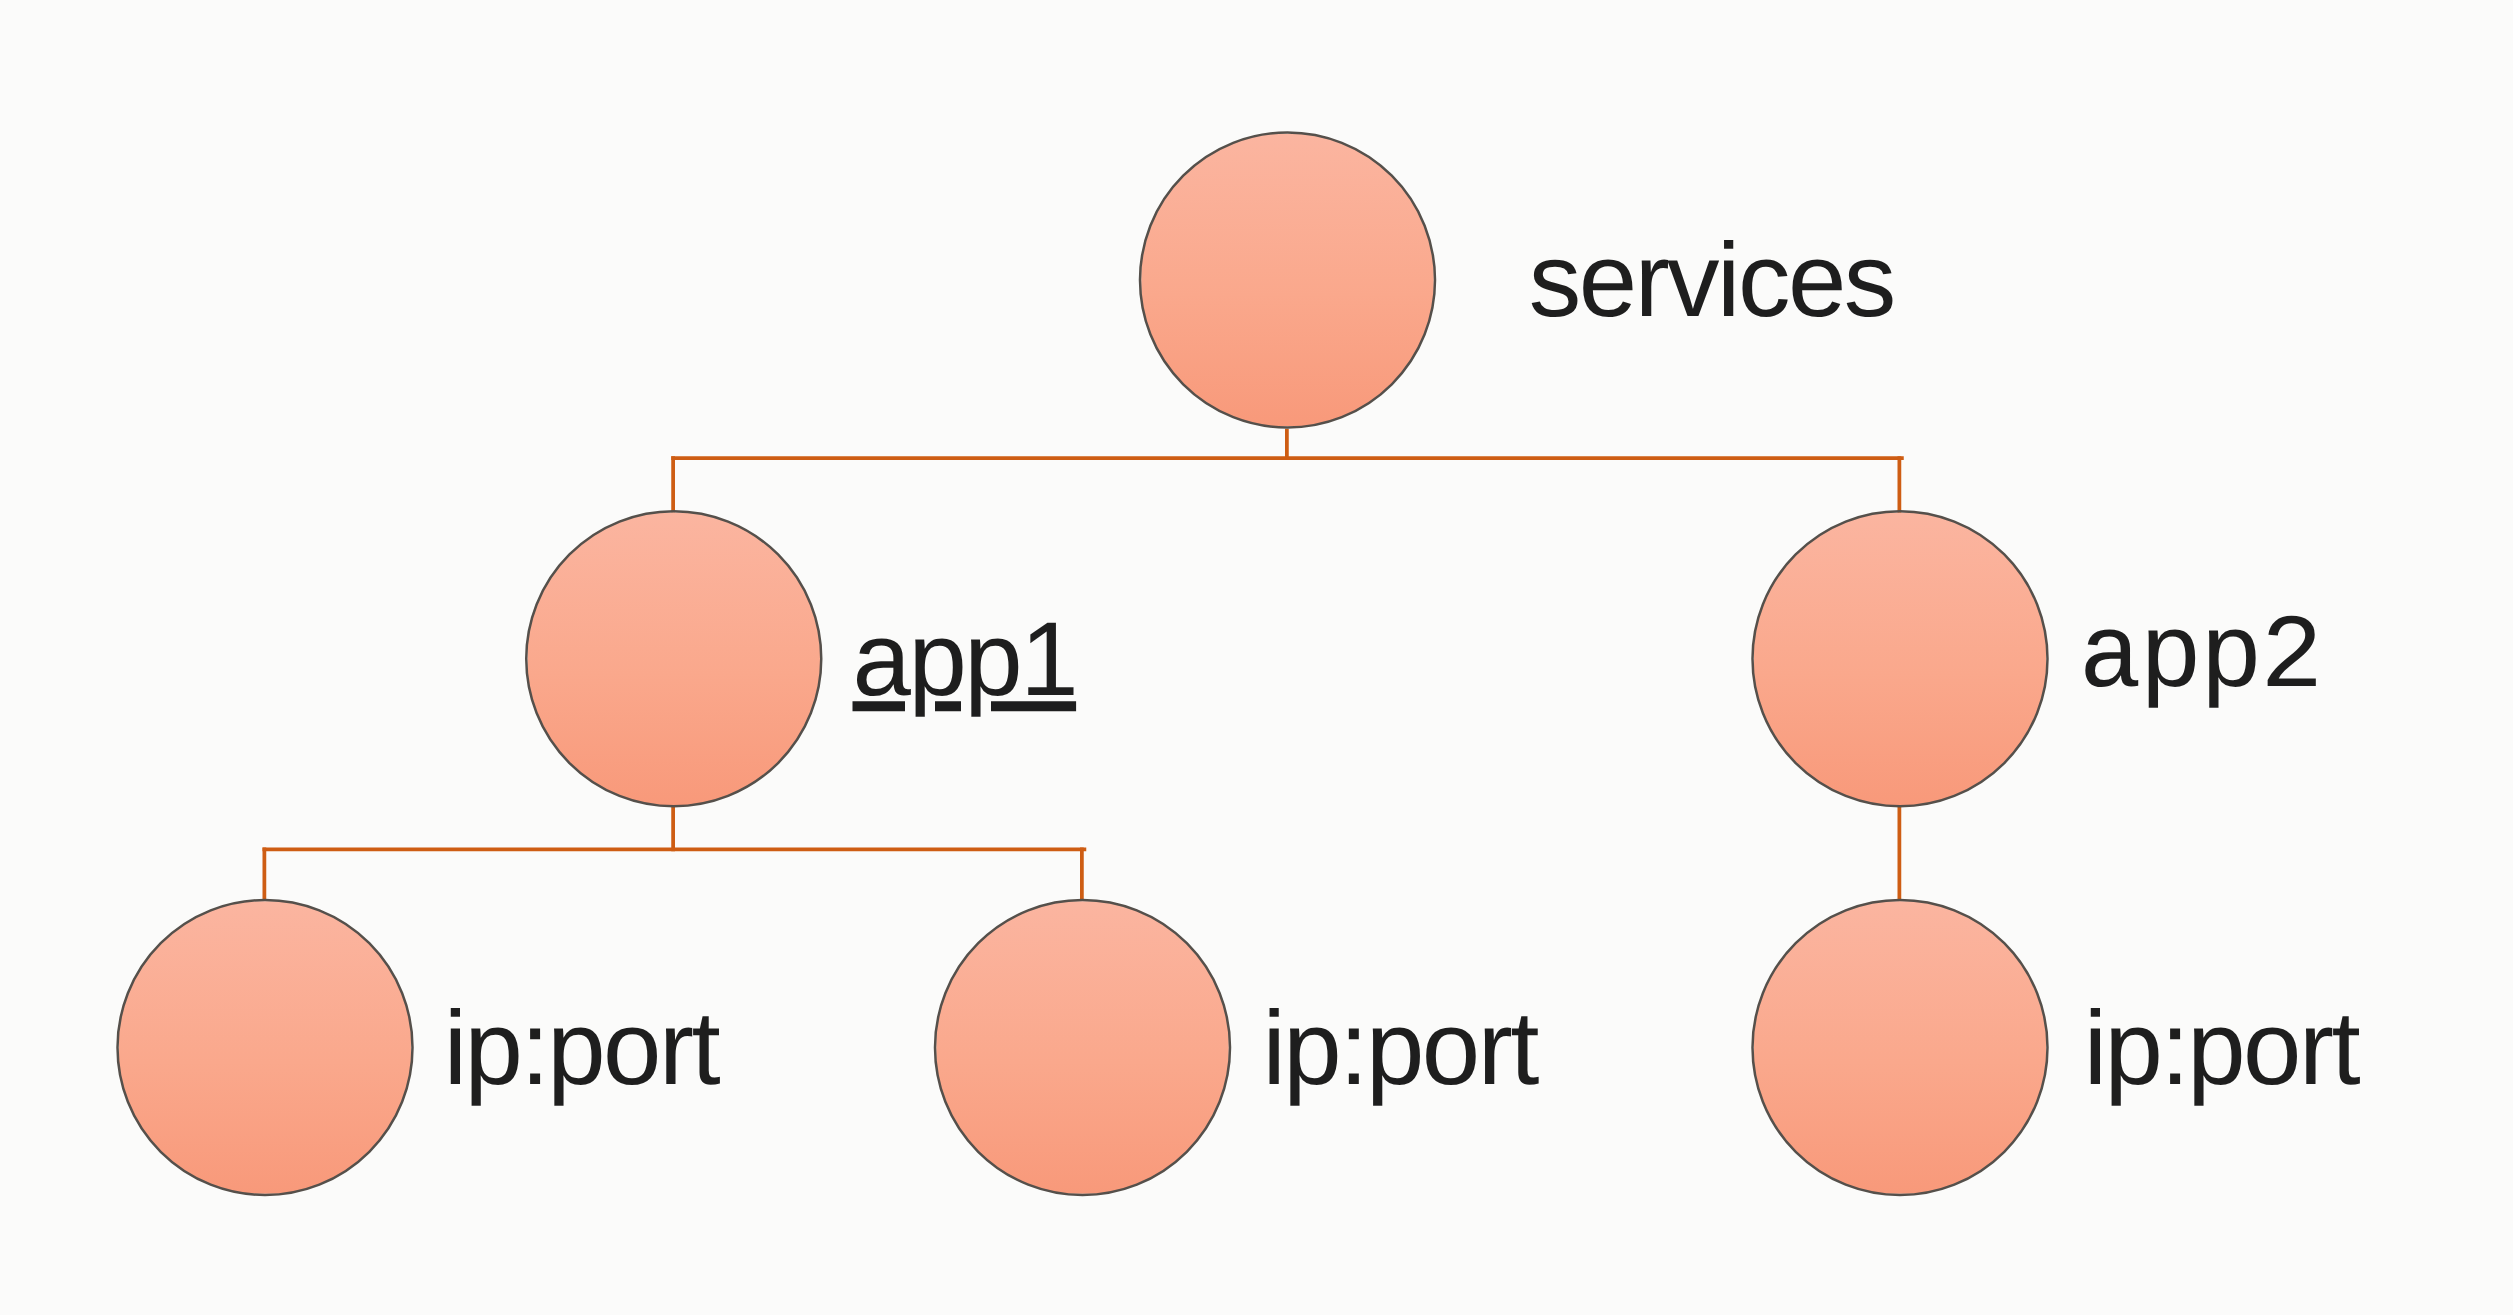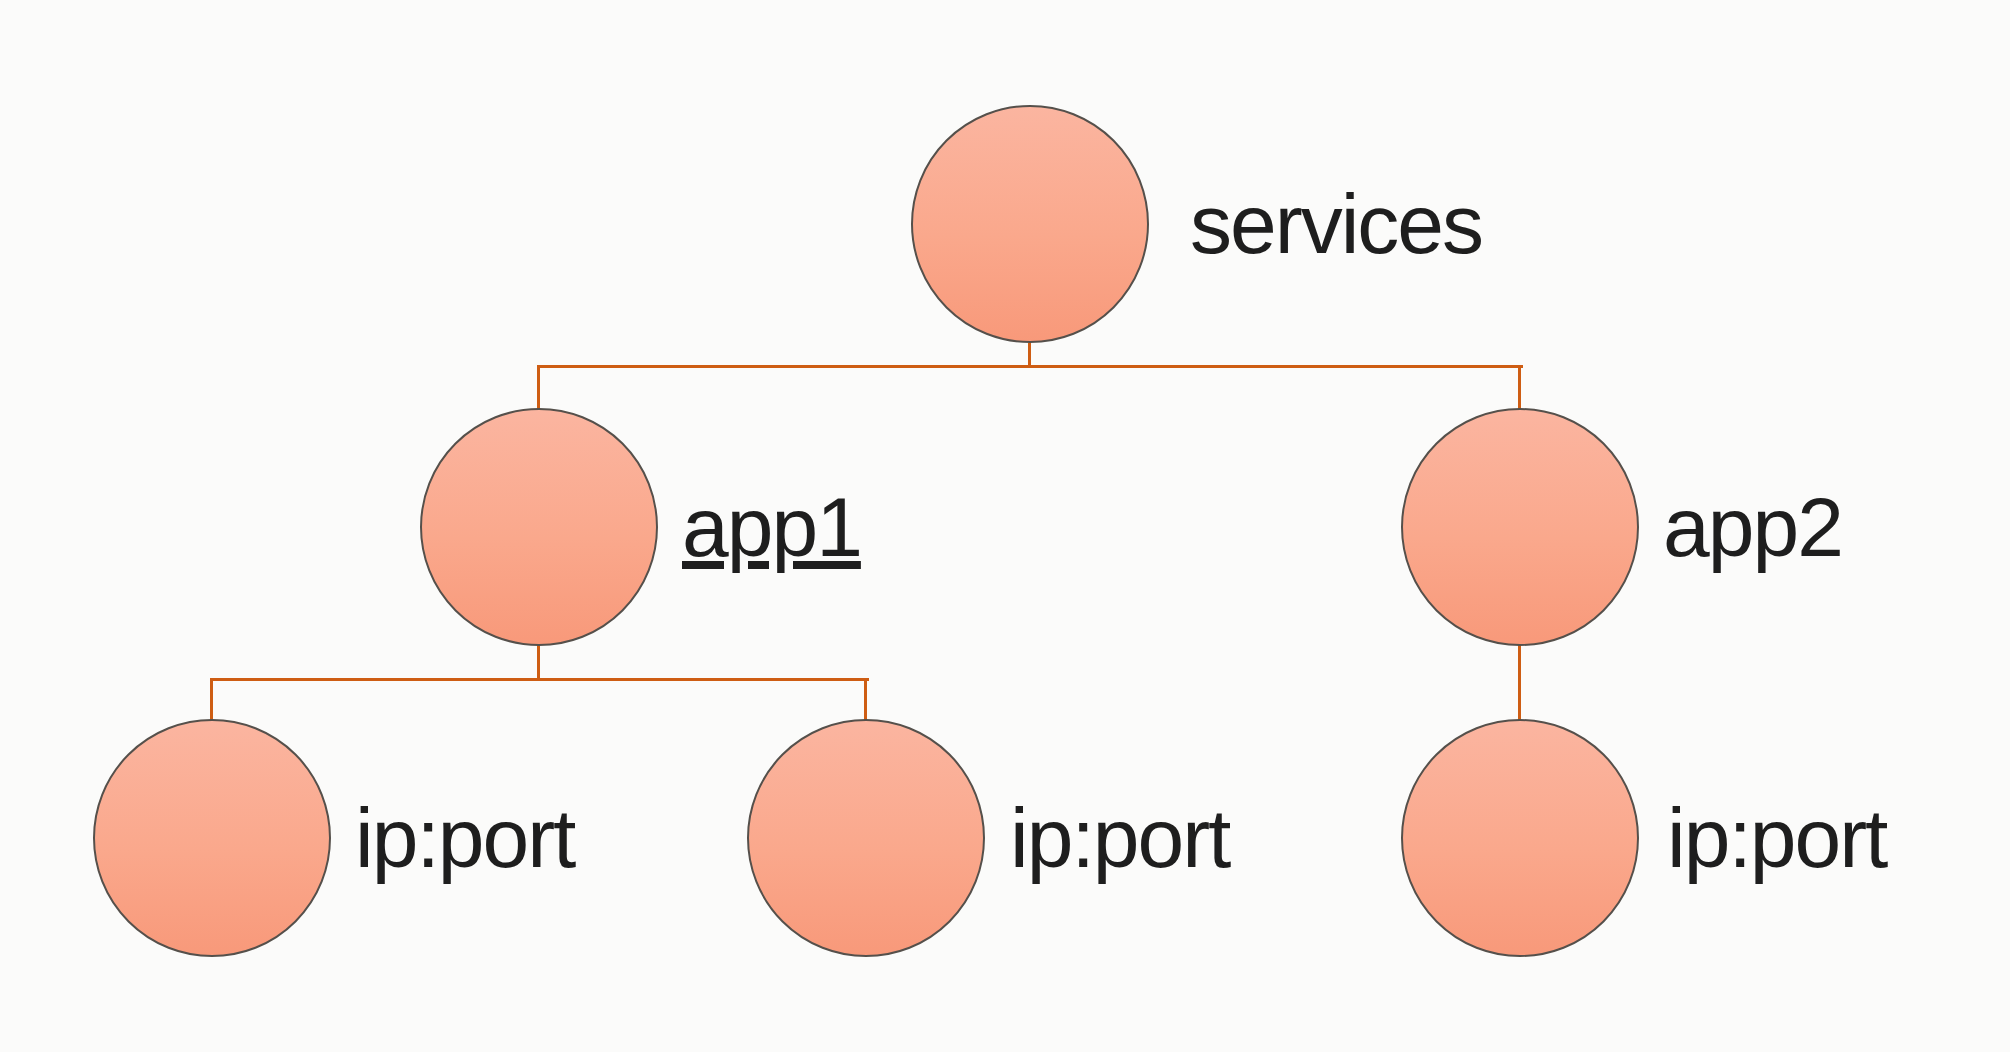--- a/index.html
+++ b/index.html
@@ -49,27 +49,27 @@
   <div class="edge" style="left:537px;top:365px;width:986px;height:3px;"></div>
   <div class="edge" style="left:537px;top:365px;width:3px;height:45px;"></div>
   <div class="edge" style="left:1518px;top:365px;width:3px;height:49px;"></div>
   <div class="edge" style="left:537px;top:641px;width:3px;height:40px;"></div>
   <div class="edge" style="left:210px;top:678px;width:659px;height:3px;"></div>
   <div class="edge" style="left:210px;top:678px;width:3px;height:42px;"></div>
   <div class="edge" style="left:864px;top:678px;width:3px;height:42px;"></div>
   <div class="edge" style="left:1518px;top:644px;width:3px;height:77px;"></div>
 
   <div class="node-circle" style="left:911px;top:105px;"></div>
-  <div class="node-label" style="left:1190px;top:176px;">services</div>
+  <div class="node-label" style="left:1223px;top:176px;">services</div>
 
   <div class="node-circle" style="left:420px;top:408px;"></div>
   <div class="node-label" style="left:682px;top:479px;text-decoration:underline;">app1</div>
 
   <div class="node-circle" style="left:1401px;top:408px;"></div>
-  <div class="node-label" style="left:1663px;top:479px;">app2</div>
+  <div class="node-label" style="left:1663px;top:479px;font-family:Liberation Mono, monospace;">app2</div>
 
   <div class="node-circle" style="left:93px;top:719px;"></div>
   <div class="node-label" style="left:355px;top:790px;">ip:port</div>
 
   <div class="node-circle" style="left:747px;top:719px;"></div>
   <div class="node-label" style="left:1010px;top:790px;">ip:port</div>
 
   <div class="node-circle" style="left:1401px;top:719px;"></div>
   <div class="node-label" style="left:1667px;top:790px;">ip:port</div>
 

